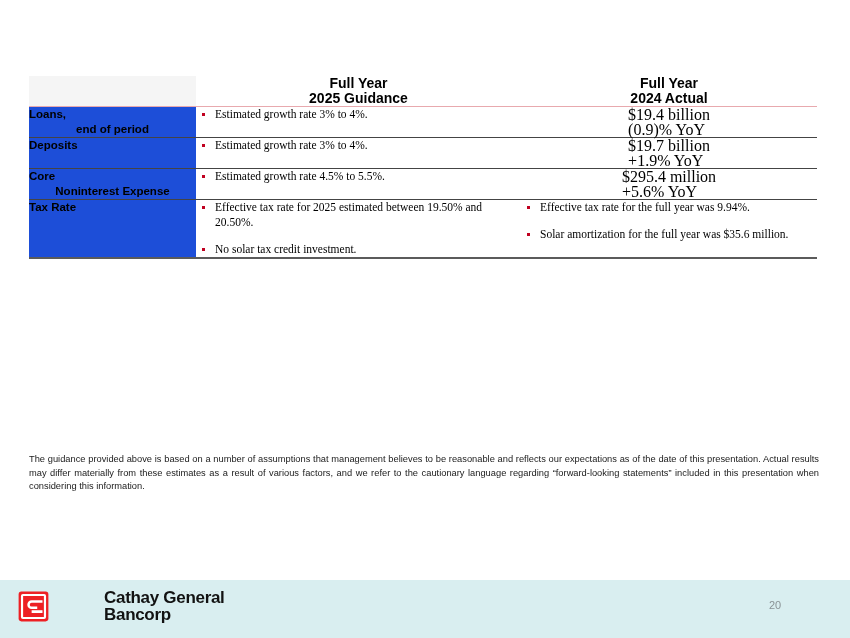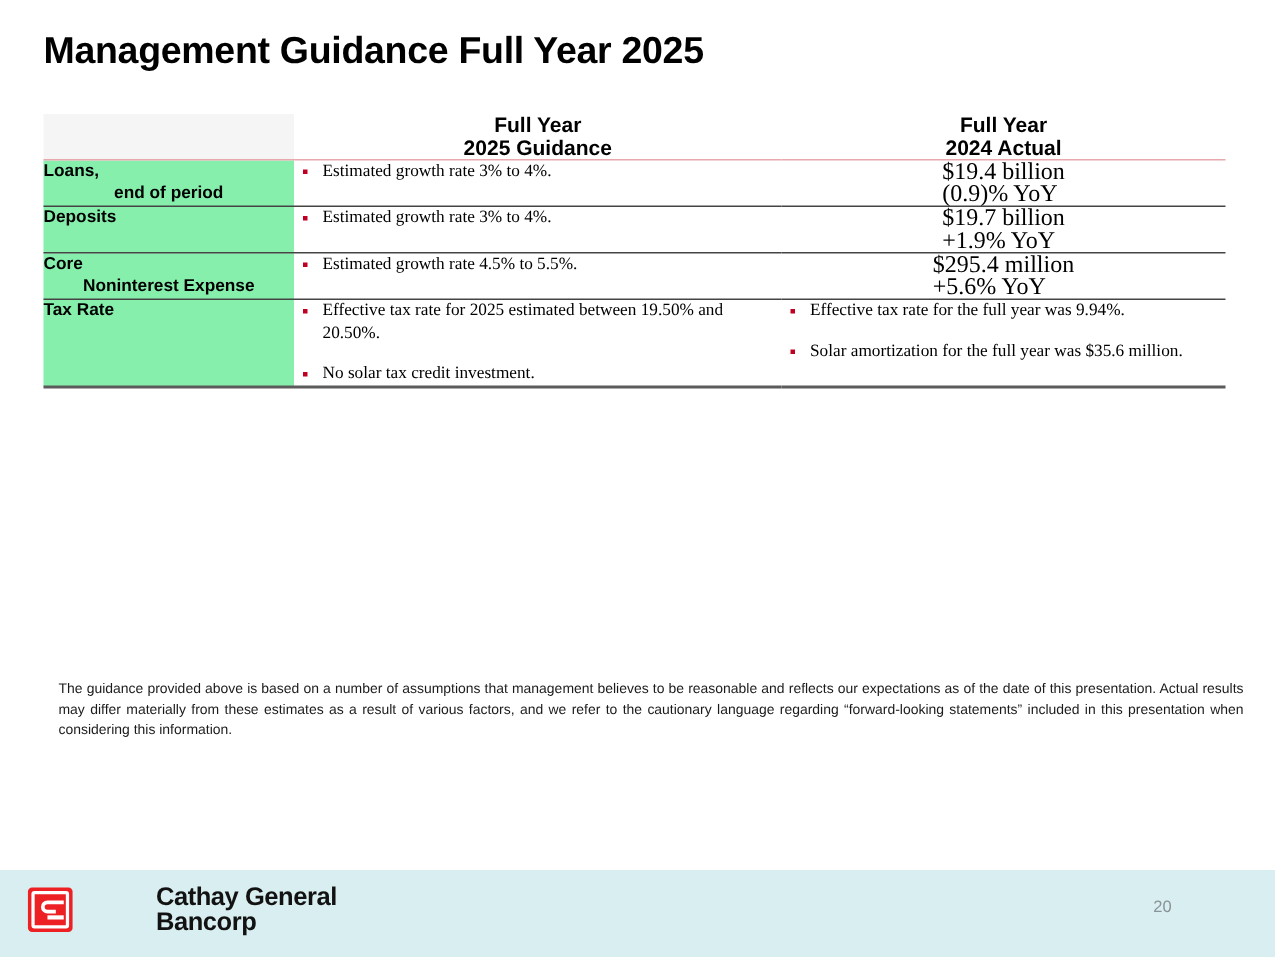--- a/index.html
+++ b/index.html
@@ -63,21 +63,21 @@
     font-size: 14px;
     font-weight: bold;
     color: #000000;
     line-height: 15px;
     padding: 6px 0 6px 0;
   }
   .hdr-col .l2 { display: block; }
 
   
   .row-label {
-    background: #86efac;
+    background: #1d4ed8;
     border-bottom: 1.4px solid #444444;
     font-size: 11.5px;
     font-weight: bold;
     color: #000000;
     line-height: 15px;
     padding: 9px 0 9px 8px;
     white-space: nowrap;
   }
   .row-label .l2 { display: block; text-align: center; }
 
@@ -129,21 +129,21 @@
   .value-block .vline { display: block; text-align: left; }
   .value-inner {
     display: inline-block;
     text-align: left;
   }
   .value-center { text-align: center; }
 
   
   #footnote {
     position: absolute;
-    left: 39px;
+    left: 29px;
     top: 453px;
     width: 790px;
     font-size: 9.3px;
     line-height: 13.5px;
     color: #1a1a1a;
     text-align: justify;
   }
 
   
   #footer-band {
@@ -185,21 +185,20 @@
     text-align: center;
     font-size: 11px;
     color: #8a9396;
   }
 </style>
 </head>
 <body>
 
 <div id="slide">
 
-  <div id="slide-title">Management Guidance Full Year 2025</div>
 
   <table id="guidance-table">
     <colgroup>
       <col class="c-label">
       <col class="c-guide">
       <col class="c-actual">
     </colgroup>
     <thead>
       <tr>
         <th class="hdr-label"></th>

